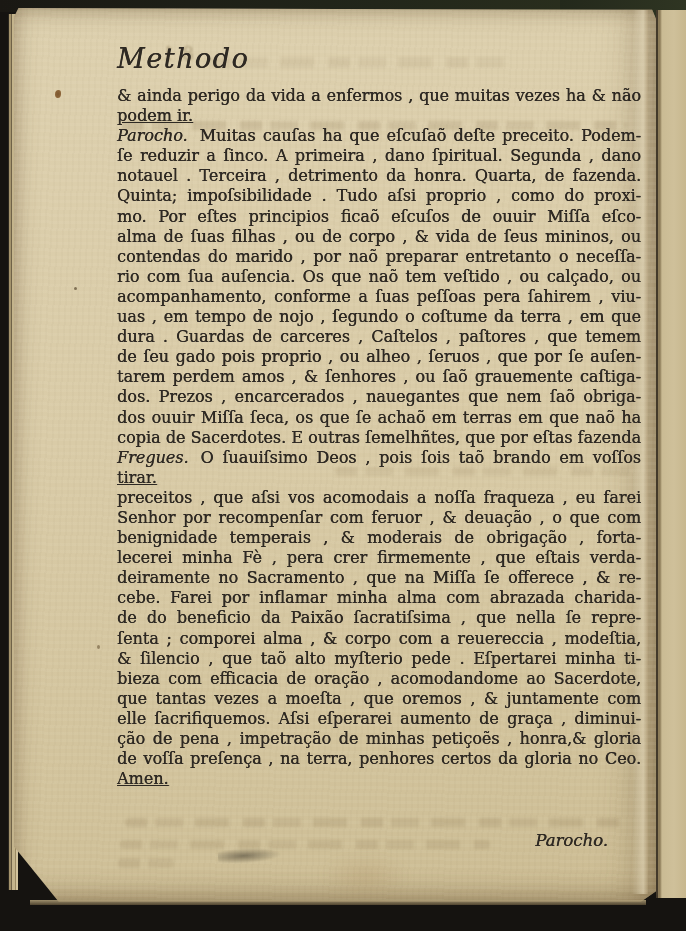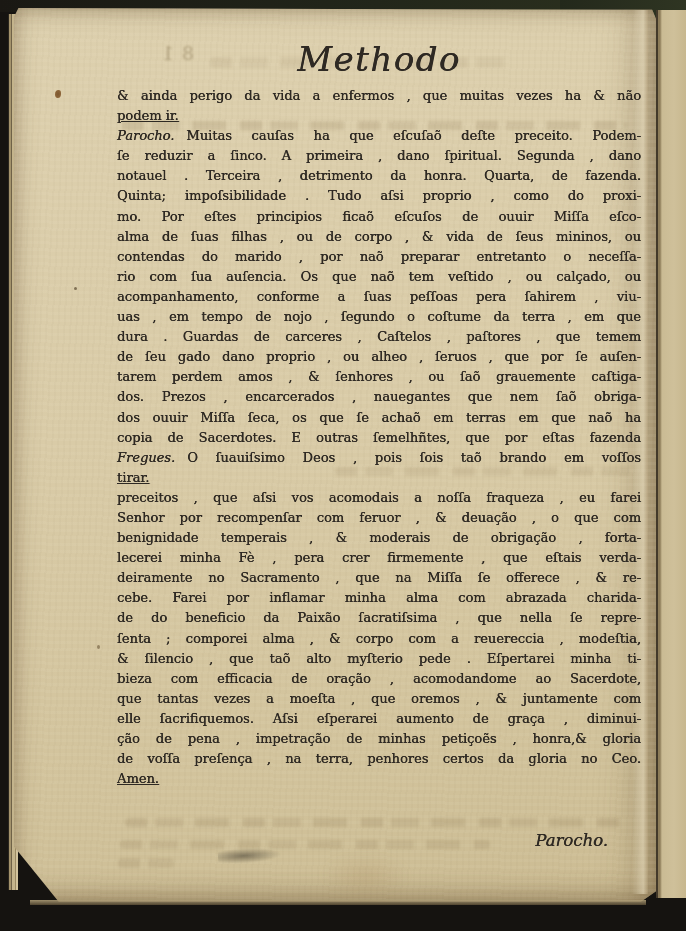--- a/index.html
+++ b/index.html
@@ -46,26 +46,26 @@
     position:absolute;left:656px;top:10px;width:30px;height:888px;
     background:linear-gradient(90deg,#43392a 0 2px,#8d7c59 2px 4px,#cabb94 6px,#cfc09a 60%,#c7b78e 100%);
   }
   .under-edge{
     position:absolute;left:30px;top:900px;width:616px;height:5px;
     background:linear-gradient(180deg,#b5a47c,#5b4e36);opacity:.85;
   }
   
   .content{position:absolute;left:117px;top:40px;width:524px;color:#2e2923;}
   .running-header{
-    height:46px;text-align:center;font-style:italic;font-size:34px;
+    height:46px;text-align:left;font-style:italic;font-size:27px;
     letter-spacing:1.5px;line-height:38px;
     text-shadow:.3px 0 0 currentColor;
   }
   .line{
-    font-size:13px;line-height:20.1px;
+    font-size:16px;line-height:20.1px;
     text-align:justify;text-align-last:justify;text-justify:inter-word;
     text-shadow:.3px 0 0 currentColor;
   }
   .line.last{text-align-last:left;text-decoration:underline;}
   .lead{font-style:italic;margin-right:12px;}
   .catchword{
     position:absolute;right:78px;top:831px;font-style:italic;font-size:16.5px;
     color:#2e2923;text-shadow:.3px 0 0 currentColor;
   }
   
@@ -135,21 +135,21 @@
       <div class="line">ſe reduzir a ſinco. A primeira , dano ſpiritual. Segunda , dano</div>
       <div class="line">notauel . Terceira , detrimento da honra. Quarta, de fazenda.</div>
       <div class="line">Quinta; impoſsibilidade . Tudo aſsi proprio , como do proxi-</div>
       <div class="line">mo. Por eſtes principios ficaõ eſcuſos de ouuir Miſſa eſco-</div>
       <div class="line">alma de ſuas filhas , ou de corpo , &amp; vida de ſeus mininos, ou</div>
       <div class="line">contendas do marido , por naõ preparar entretanto o neceſſa-</div>
       <div class="line">rio com ſua auſencia. Os que naõ tem veſtido , ou calçado, ou</div>
       <div class="line">acompanhamento, conforme a ſuas peſſoas pera ſahirem , viu-</div>
       <div class="line">uas , em tempo de nojo , ſegundo o coſtume da terra , em que</div>
       <div class="line">dura . Guardas de carceres , Caſtelos , paſtores , que temem</div>
-      <div class="line">de ſeu gado dano proprio , ou alheo , ſeruos , que por ſe auſen-</div>
+      <div class="line">de ſeu gado pois proprio , ou alheo , ſeruos , que por ſe auſen-</div>
       <div class="line">tarem perdem amos , &amp; ſenhores , ou ſaõ grauemente caſtiga-</div>
       <div class="line">dos. Prezos , encarcerados , nauegantes que nem ſaõ obriga-</div>
       <div class="line">dos ouuir Miſſa ſeca, os que ſe achaõ em terras em que naõ ha</div>
       <div class="line">copia de Sacerdotes. E outras ſemelhñtes, que por eſtas fazenda</div>
       <div class="line"><i class="lead">Fregues.</i>O ſuauiſsimo Deos , pois ſois taõ brando em voſſos</div>
       <div class="line last">tirar.</div>
       <div class="line">preceitos , que aſsi vos acomodais a noſſa fraqueza , eu farei</div>
       <div class="line">Senhor por recompenſar com feruor , &amp; deuação , o que com</div>
       <div class="line">benignidade temperais , &amp; moderais de obrigação , forta-</div>
       <div class="line">lecerei minha Fè , pera crer firmemente , que eſtais verda-</div>

